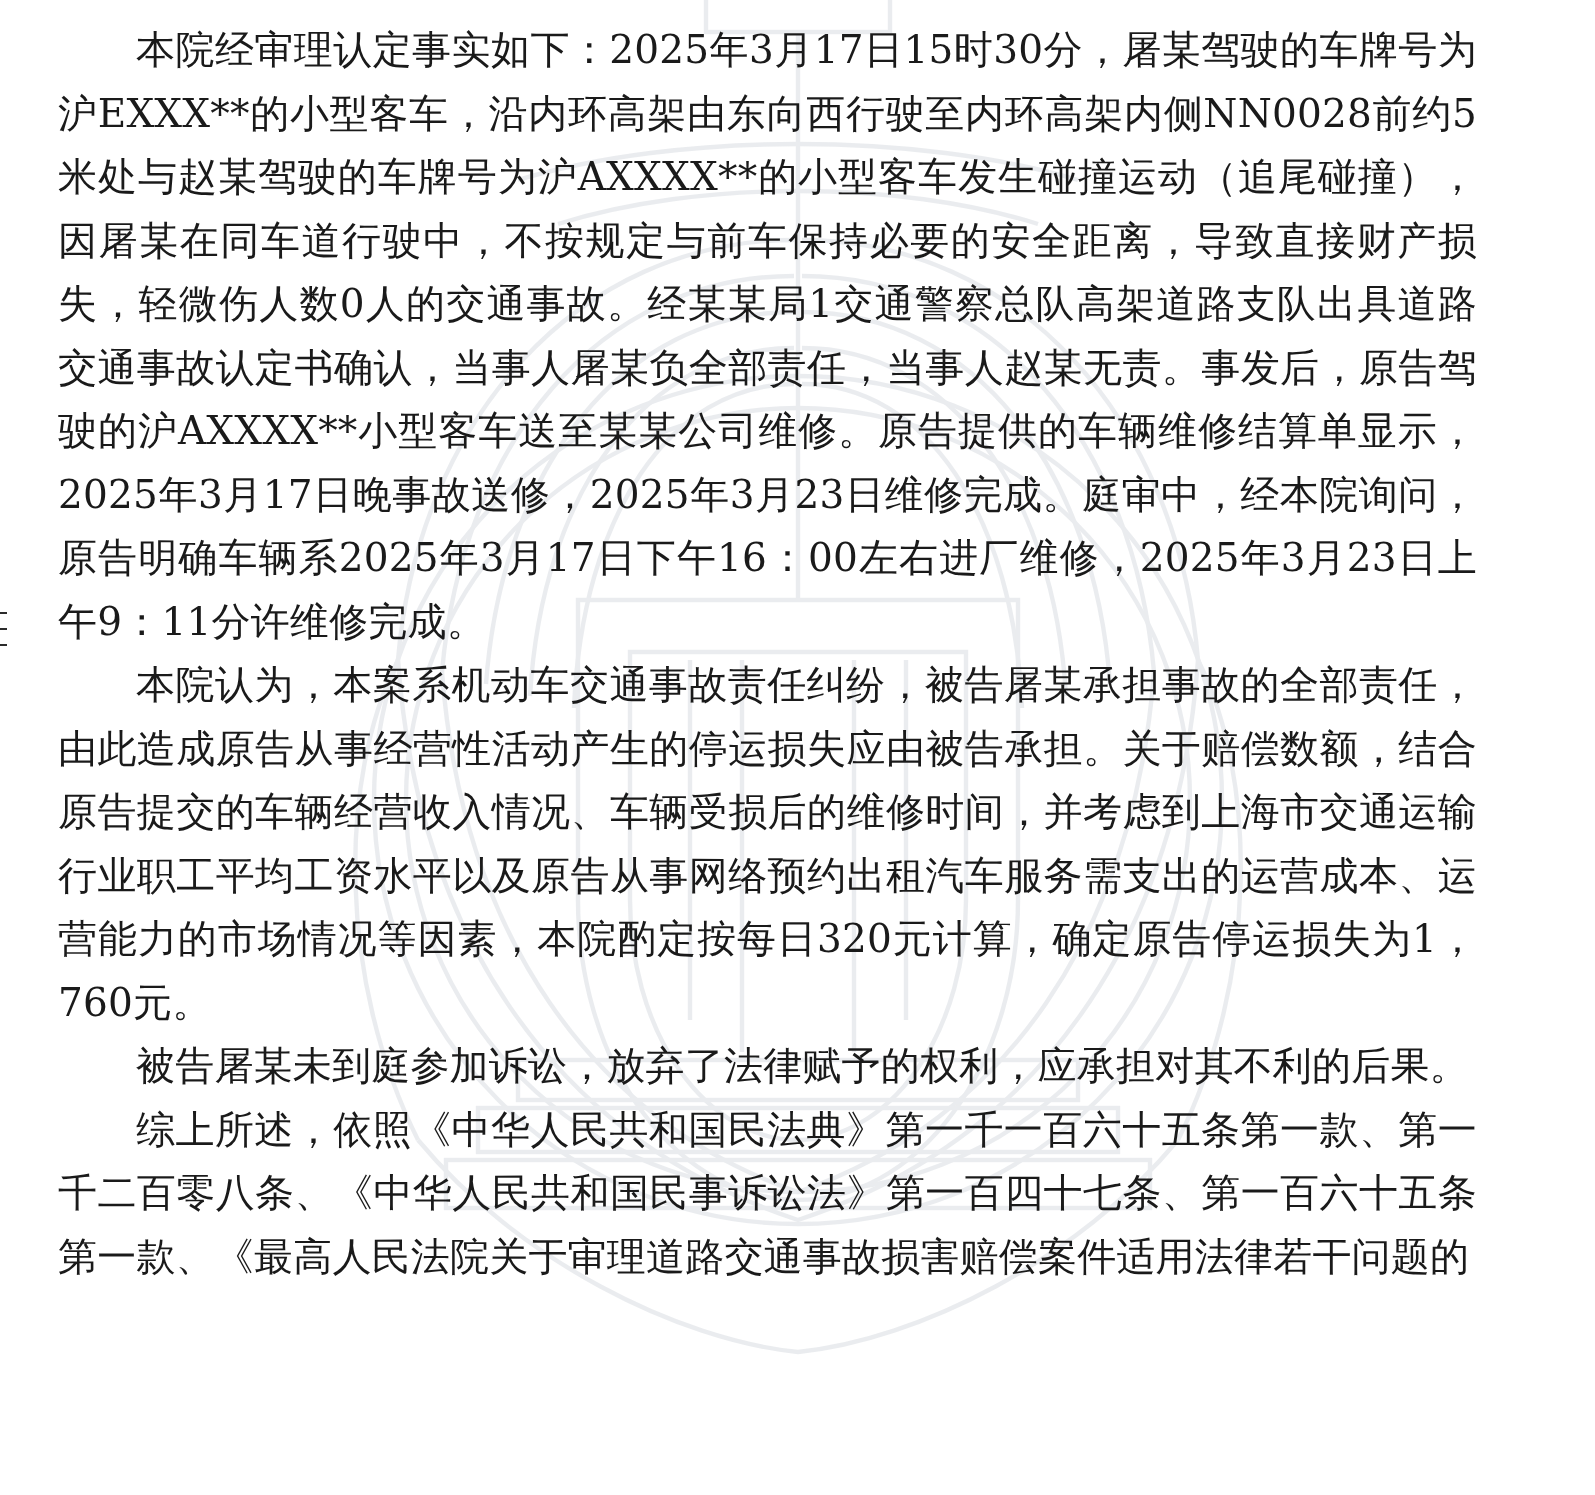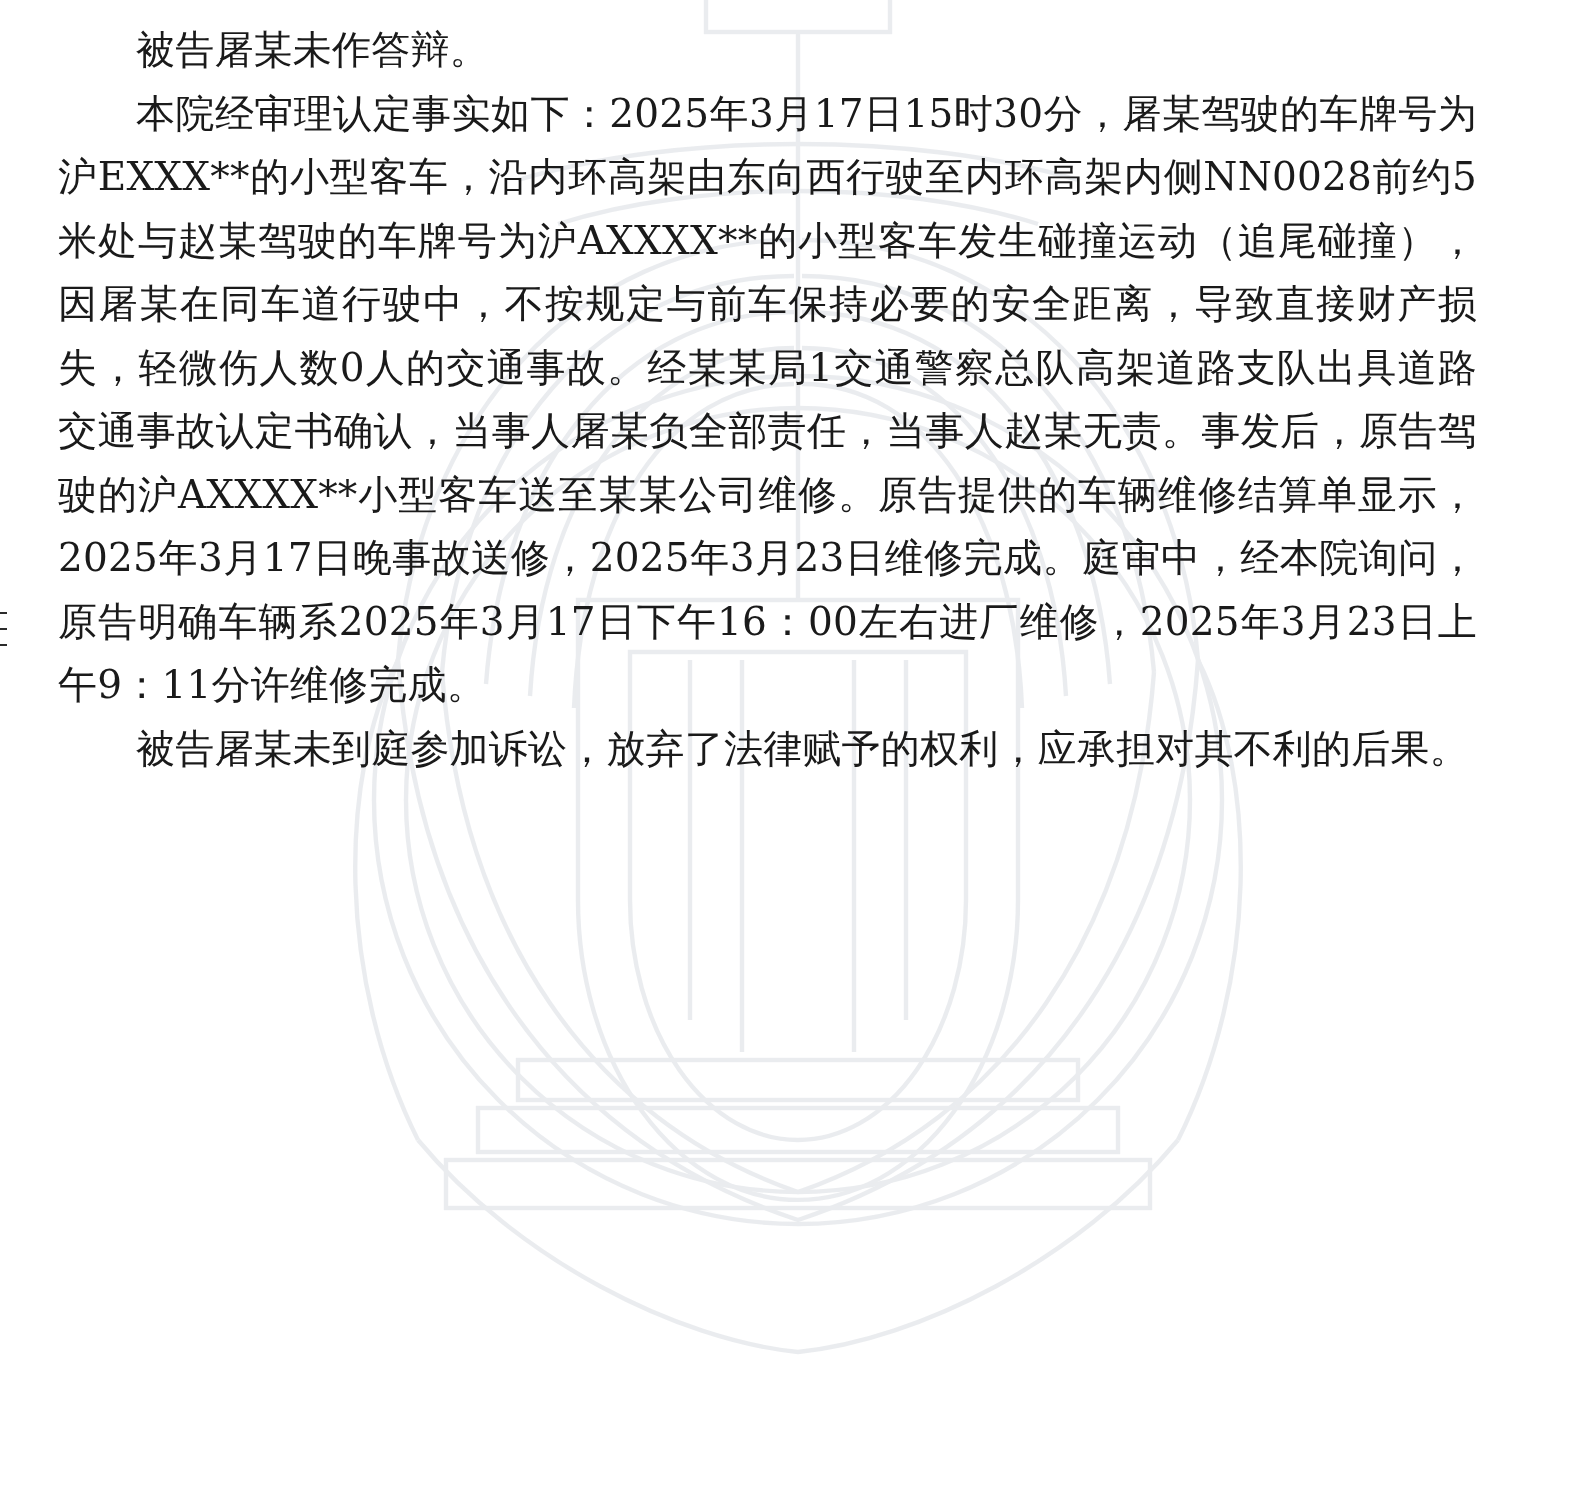--- a/index.html
+++ b/index.html
@@ -109,16 +109,17 @@
     <path d="M460 360 C490 420 490 520 450 600"></path>
     <path d="M70 600 C120 660 200 700 260 706 C320 700 400 660 450 600"></path>
   </g>
 </svg>
 
 <div class="edge-mark" id="edge-mark-1"></div>
 <div class="edge-mark" id="edge-mark-2"></div>
 <div class="edge-mark" id="edge-mark-3"></div>
 
 <div id="doc-body">
-  <p class="para">被告屠某未作答辩。</p>
   <p class="para">本院经审理认定事实如下：2025年3月17日15时30分，屠某驾驶的车牌号为沪EXXX**的小型客车，沿内环高架由东向西行驶至内环高架内侧NN0028前约5米处与赵某驾驶的车牌号为沪AXXXX**的小型客车发生碰撞运动（追尾碰撞），因屠某在同车道行驶中，不按规定与前车保持必要的安全距离，导致直接财产损失，轻微伤人数0人的交通事故。经某某局1交通警察总队高架道路支队出具道路交通事故认定书确认，当事人屠某负全部责任，当事人赵某无责。事发后，原告驾驶的沪AXXXX**小型客车送至某某公司维修。原告提供的车辆维修结算单显示，2025年3月17日晚事故送修，2025年3月23日维修完成。庭审中，经本院询问，原告明确车辆系2025年3月17日下午16：00左右进厂维修，2025年3月23日上午9：11分许维修完成。</p>
+  <p class="para">本院认为，本案系机动车交通事故责任纠纷，被告屠某承担事故的全部责任，由此造成原告从事经营性活动产生的停运损失应由被告承担。关于赔偿数额，结合原告提交的车辆经营收入情况、车辆受损后的维修时间，并考虑到上海市交通运输行业职工平均工资水平以及原告从事网络预约出租汽车服务需支出的运营成本、运营能力的市场情况等因素，本院酌定按每日320元计算，确定原告停运损失为1，760元。</p>
   <p class="para">被告屠某未到庭参加诉讼，放弃了法律赋予的权利，应承担对其不利的后果。</p>
+  <p class="para">综上所述，依照《中华人民共和国民法典》第一千一百六十五条第一款、第一千二百零八条、《中华人民共和国民事诉讼法》第一百四十七条、第一百六十五条第一款、《最高人民法院关于审理道路交通事故损害赔偿案件适用法律若干问题的</p>
 </div>
 
 </body></html>

